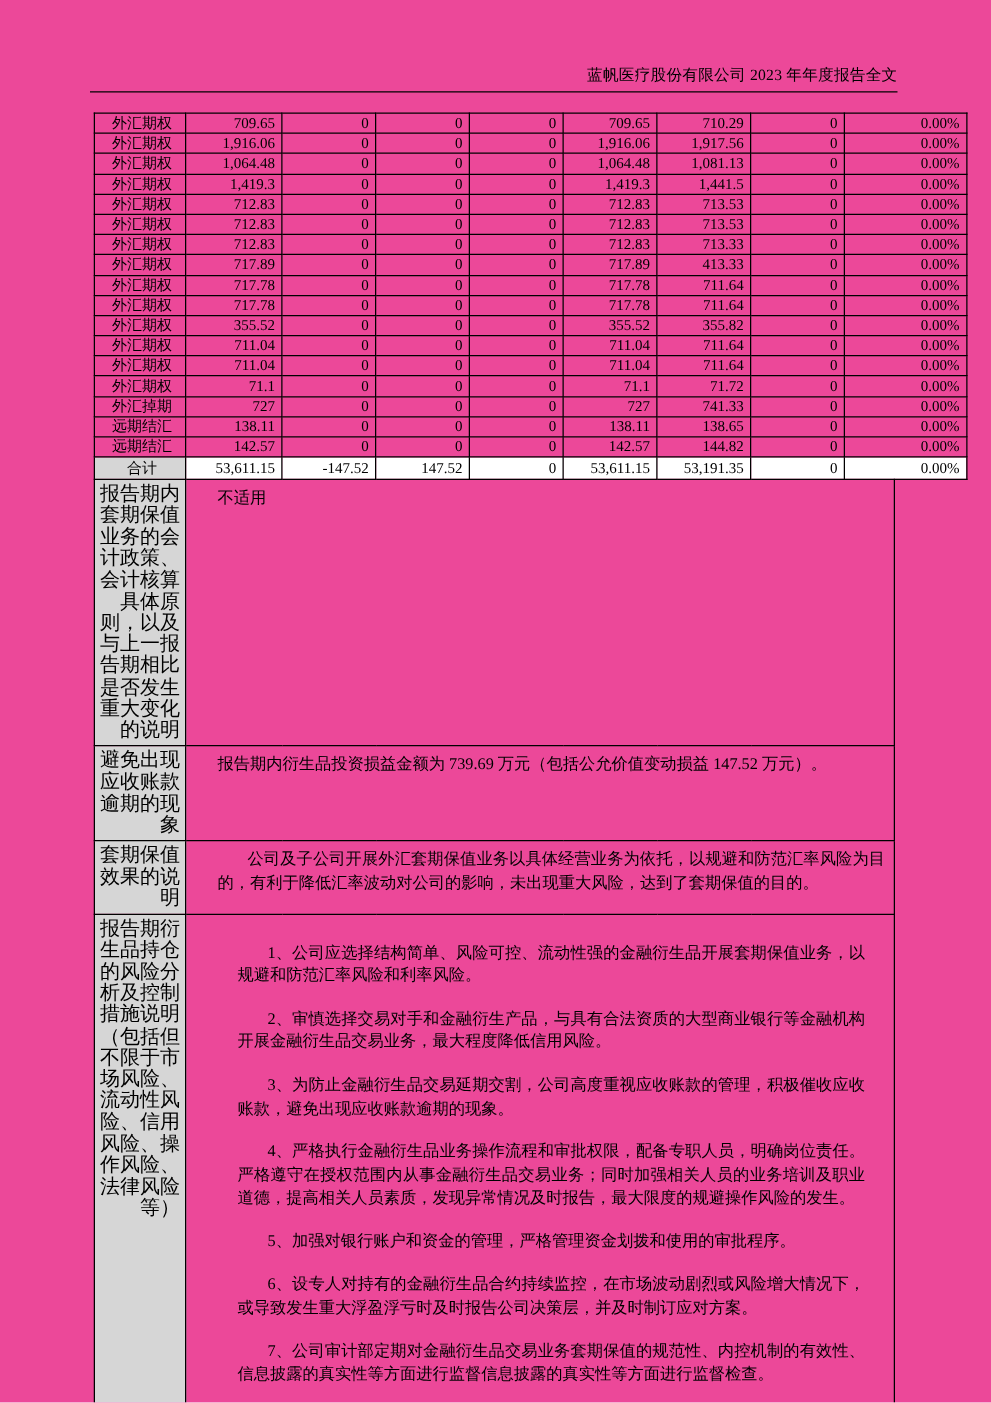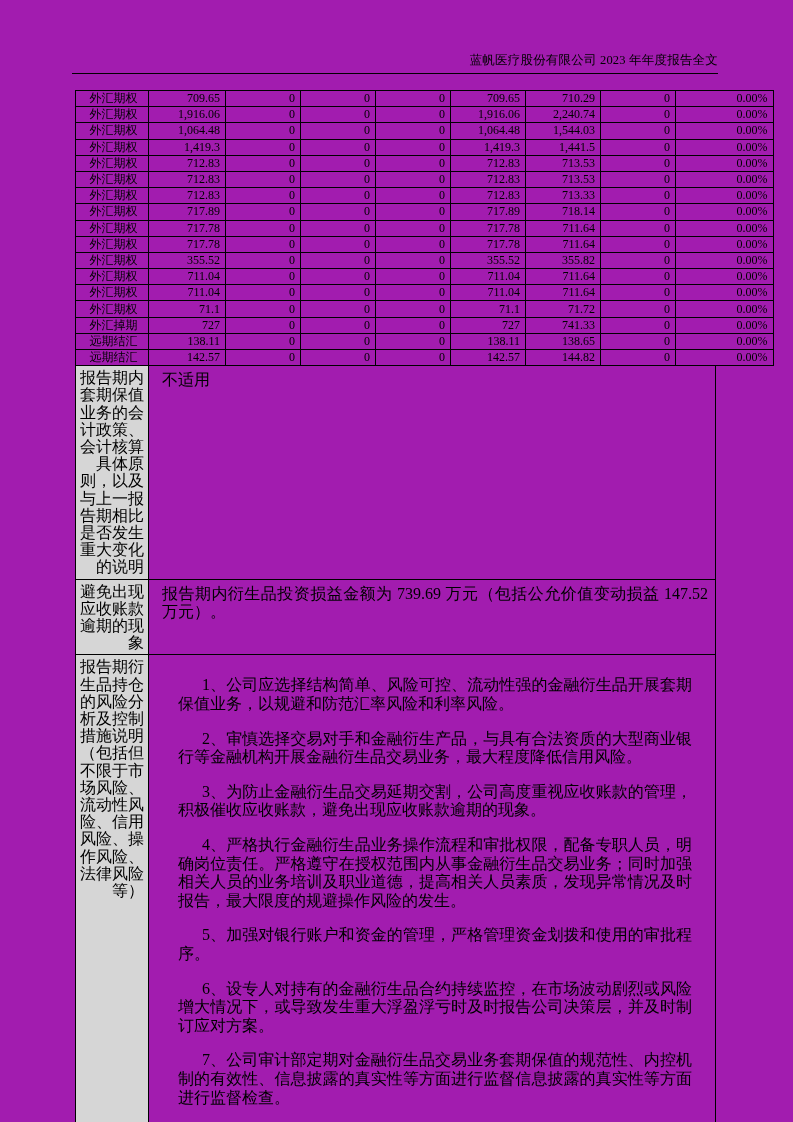--- a/index.html
+++ b/index.html
@@ -9,21 +9,21 @@
   }
   body {
     font-family: "Liberation Serif", "DejaVu Serif", serif;
     color: #000000;
   }
   .page {
     position: relative;
     width: 793px;
     height: 1122px;
     margin: 0 auto;
-    background: #a21caf;
+    background: #ec4899;
     overflow: hidden;
     box-sizing: border-box;
   }
 
   
   .page-header {
     position: absolute;
     left: 72px;
     top: 52px;
     width: 646px;
@@ -99,22 +99,22 @@
     background: #d6d6d6;
     width: 73px;
     padding: 3px 4px 3px 4px;
     font-size: 16px;
     line-height: 17.2px;
     vertical-align: top;
     text-align: right;
     word-break: break-all;
   }
   tr.text-row > td.rowbody {
-    padding: 5px 7px 5px 13px;
-    font-size: 16px;
+    padding: 5px 7px 5px 25px;
+    font-size: 13px;
     line-height: 18.6px;
     vertical-align: top;
     text-align: justify;
   }
   td.rowbody.vcenter {
     vertical-align: middle;
   }
   .para {
     margin: 0;
     text-indent: 24px;
@@ -158,32 +158,32 @@
           <td class="c-num w7">0</td>
           <td class="c-num w8" colspan="2">0.00%</td>
         </tr>
         <tr class="num-row">
           <td class="c-label">外汇期权</td>
           <td class="c-num w1">1,916.06</td>
           <td class="c-num w2">0</td>
           <td class="c-num w3">0</td>
           <td class="c-num w4">0</td>
           <td class="c-num w5">1,916.06</td>
-          <td class="c-num w6">2,240.74</td>
+          <td class="c-num w6">1,917.56</td>
           <td class="c-num w7">0</td>
           <td class="c-num w8" colspan="2">0.00%</td>
         </tr>
         <tr class="num-row">
           <td class="c-label">外汇期权</td>
           <td class="c-num w1">1,064.48</td>
           <td class="c-num w2">0</td>
           <td class="c-num w3">0</td>
           <td class="c-num w4">0</td>
           <td class="c-num w5">1,064.48</td>
-          <td class="c-num w6">1,544.03</td>
+          <td class="c-num w6">1,081.13</td>
           <td class="c-num w7">0</td>
           <td class="c-num w8" colspan="2">0.00%</td>
         </tr>
         <tr class="num-row">
           <td class="c-label">外汇期权</td>
           <td class="c-num w1">1,419.3</td>
           <td class="c-num w2">0</td>
           <td class="c-num w3">0</td>
           <td class="c-num w4">0</td>
           <td class="c-num w5">1,419.3</td>
@@ -224,21 +224,21 @@
           <td class="c-num w7">0</td>
           <td class="c-num w8" colspan="2">0.00%</td>
         </tr>
         <tr class="num-row">
           <td class="c-label">外汇期权</td>
           <td class="c-num w1">717.89</td>
           <td class="c-num w2">0</td>
           <td class="c-num w3">0</td>
           <td class="c-num w4">0</td>
           <td class="c-num w5">717.89</td>
-          <td class="c-num w6">718.14</td>
+          <td class="c-num w6">413.33</td>
           <td class="c-num w7">0</td>
           <td class="c-num w8" colspan="2">0.00%</td>
         </tr>
         <tr class="num-row">
           <td class="c-label">外汇期权</td>
           <td class="c-num w1">717.78</td>
           <td class="c-num w2">0</td>
           <td class="c-num w3">0</td>
           <td class="c-num w4">0</td>
           <td class="c-num w5">717.78</td>
@@ -324,40 +324,57 @@
           <td class="c-num w8" colspan="2">0.00%</td>
         </tr>
         <tr class="num-row">
           <td class="c-label">远期结汇</td>
           <td class="c-num w1">142.57</td>
           <td class="c-num w2">0</td>
           <td class="c-num w3">0</td>
           <td class="c-num w4">0</td>
           <td class="c-num w5">142.57</td>
           <td class="c-num w6">144.82</td>
+          <td class="c-num w7">0</td>
+          <td class="c-num w8" colspan="2">0.00%</td>
+        </tr>
+        <tr class="num-row total-row">
+          <td class="c-label">合计</td>
+          <td class="c-num w1">53,611.15</td>
+          <td class="c-num w2">-147.52</td>
+          <td class="c-num w3">147.52</td>
+          <td class="c-num w4">0</td>
+          <td class="c-num w5">53,611.15</td>
+          <td class="c-num w6">53,191.35</td>
           <td class="c-num w7">0</td>
           <td class="c-num w8" colspan="2">0.00%</td>
         </tr>
       </tbody>
     <tbody>
 
       <tr class="text-row">
         <td class="rowhead">报告期内套期保值业务的会计政策、会计核算具体原则，以及与上一报告期相比是否发生重大变化的说明</td>
         <td class="rowbody vcenter" colspan="8" style="height:200px">
           <p class="para noindent">不适用</p>
         </td>
       </tr>
 
       <tr class="text-row">
         <td class="rowhead">避免出现应收账款逾期的现象</td>
         <td class="rowbody vcenter" colspan="8" style="height:54px">
           <p class="para noindent">报告期内衍生品投资损益金额为 739.69 万元（包括公允价值变动损益 147.52 万元）。</p>
         </td>
       </tr>
 
+      <tr class="text-row">
+        <td class="rowhead">套期保值效果的说明</td>
+        <td class="rowbody vcenter" colspan="8" style="height:54px">
+          <p class="para">公司及子公司开展外汇套期保值业务以具体经营业务为依托，以规避和防范汇率风险为目的，有利于降低汇率波动对公司的影响，未出现重大风险，达到了套期保值的目的。</p>
+        </td>
+      </tr>
 
 
       <tr class="text-row">
         <td class="rowhead">报告期衍生品持仓的风险分析及控制措施说明（包括但不限于市场风险、流动性风险、信用风险、操作风险、法律风险等）</td>
         <td class="rowbody" colspan="8" style="height:228px">
           <div class="body-lines" id="risk-items">
               <p class="para">1、公司应选择结构简单、风险可控、流动性强的金融衍生品开展套期保值业务，以规避和防范汇率风险和利率风险。</p>
               <p class="para">2、审慎选择交易对手和金融衍生产品，与具有合法资质的大型商业银行等金融机构开展金融衍生品交易业务，最大程度降低信用风险。</p>
               <p class="para">3、为防止金融衍生品交易延期交割，公司高度重视应收账款的管理，积极催收应收账款，避免出现应收账款逾期的现象。</p>
               <p class="para">4、严格执行金融衍生品业务操作流程和审批权限，配备专职人员，明确岗位责任。严格遵守在授权范围内从事金融衍生品交易业务；同时加强相关人员的业务培训及职业道德，提高相关人员素质，发现异常情况及时报告，最大限度的规避操作风险的发生。</p>

